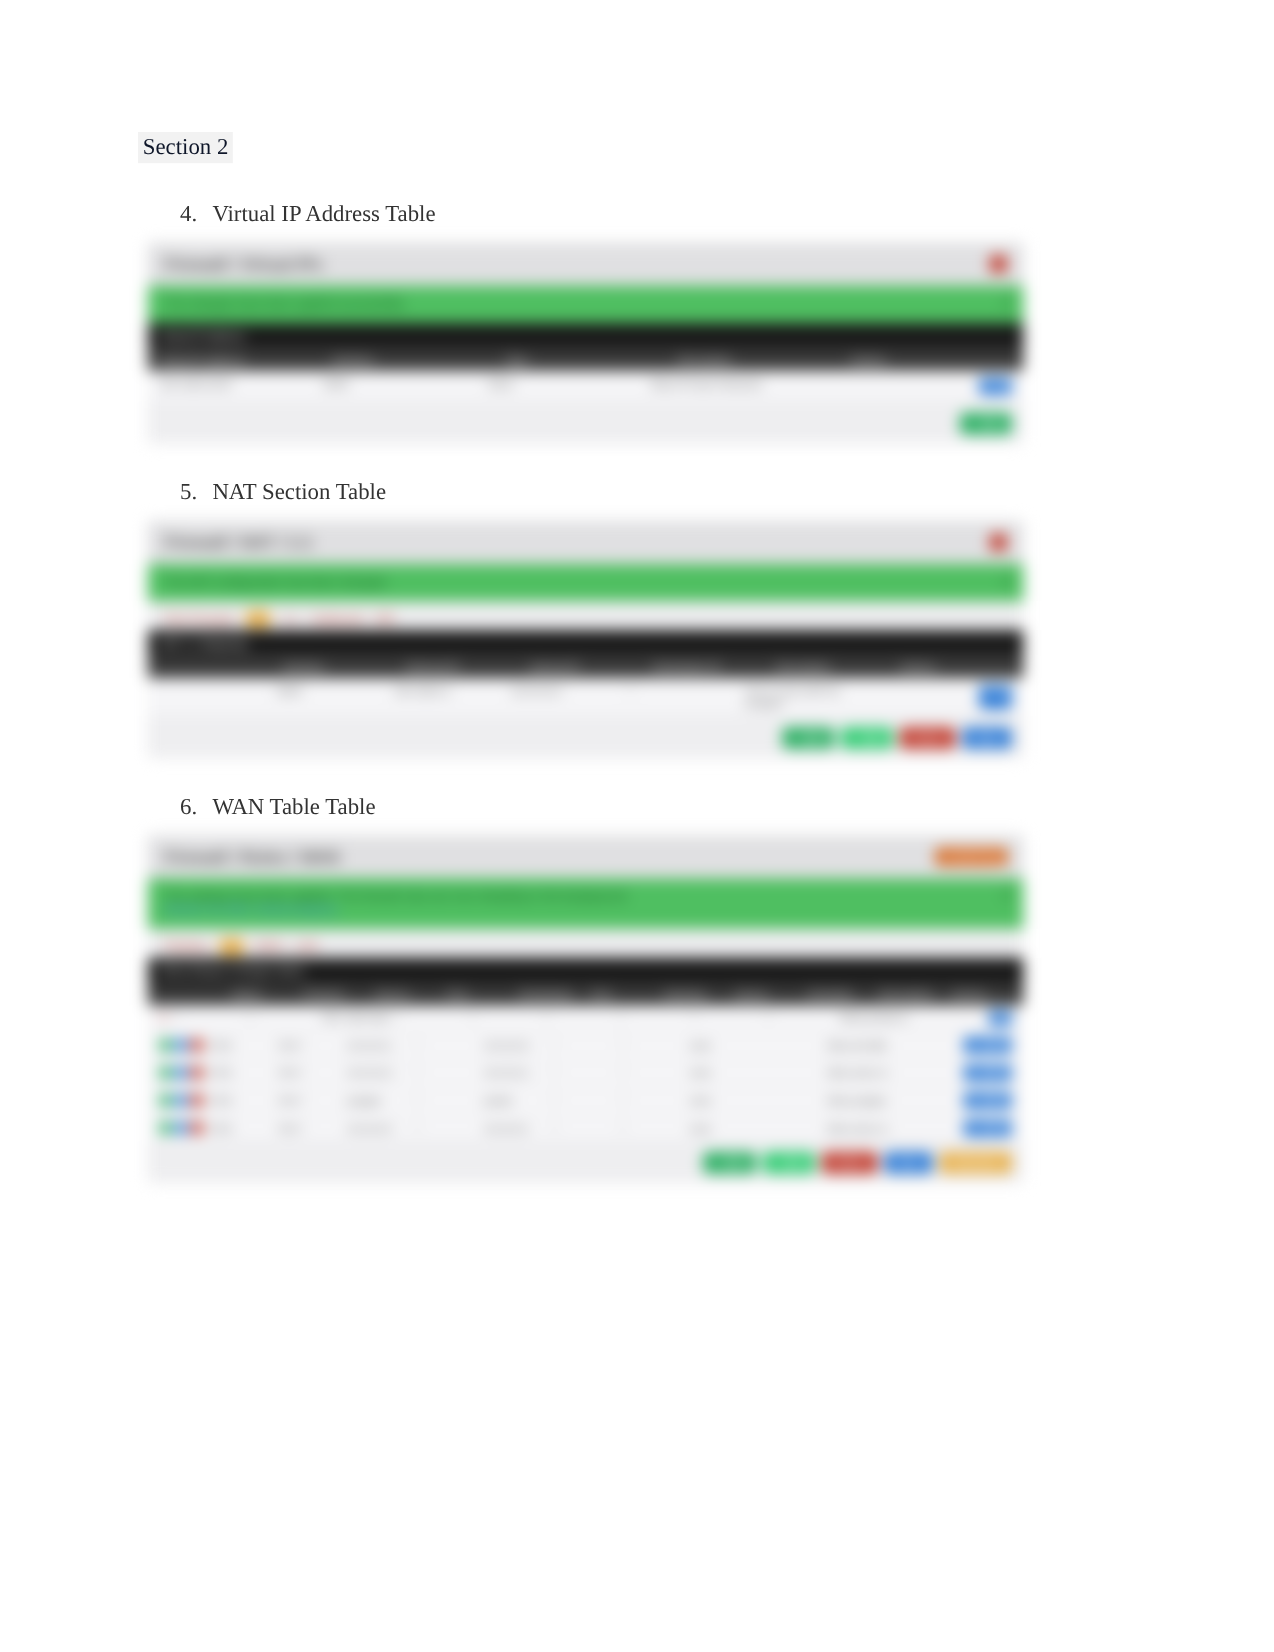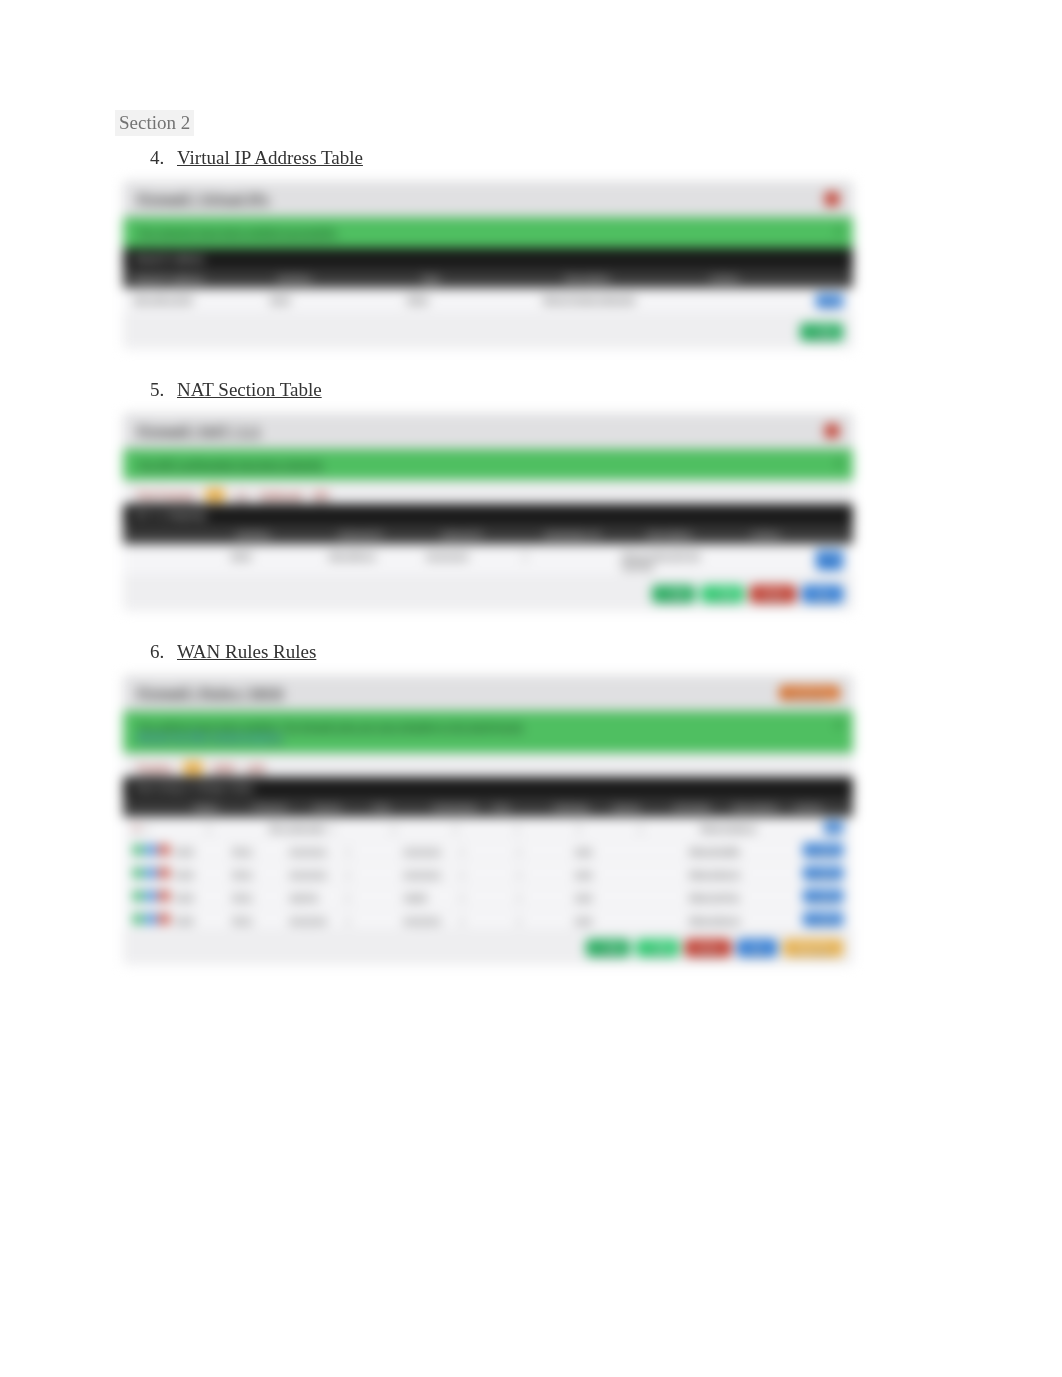--- a/index.html
+++ b/index.html
@@ -5,36 +5,35 @@
   * { box-sizing: border-box; margin: 0; padding: 0; }
   body {
     font-family: Georgia, 'Times New Roman', serif;
     background: #fff;
     width: 1062px;
     padding: 110px 115px 40px 115px;
     color: #333;
   }
   .section-label {
     font-size: 19px;
-    color: #737373;
-    margin-bottom: 11px;
+    color: #0f172a;
+    margin-bottom: 32px;
     background: #f2f2f2;
     display: inline-block;
     padding: 2px 4px;
   }
   ol.items {
     list-style: decimal;
     padding-left: 54px;
     font-size: 19px;
     color: #333;
   }
   ol.items > li {
     margin-bottom: 14px;
     padding-left: 8px;
-    text-decoration: underline;
   }
   .panel {
     margin: 12px 0 30px -54px;
     width: 730px;
     background: #eeeef0;
     border-radius: 4px;
     overflow: hidden;
     font-family: Arial, Helvetica, sans-serif;
     font-size: 10px;
     filter: blur(6px);
@@ -174,21 +173,21 @@
         </div>
         <div class="footer-btns">
           <span class="btn green">+ Add</span>
           <span class="btn green2">+ Add</span>
           <span class="btn red">Delete</span>
           <span class="btn blue">Save</span>
         </div>
       </div>
     </li>
     <li>
-      <div>WAN Rules Rules</div>
+      <div>WAN Table Table</div>
       <div class="panel">
         <div class="panel-header">
           <span>Firewall / Rules / WAN</span>
           <span class="badge-orange">monitoring</span>
         </div>
         <div class="success-bar">The settings have been applied. The firewall rules are now reloading in the background.<div class="link">Monitor the filter reload progress.</div></div>
         <div class="tabrow">
           <span>Floating</span>
           <span class="mini-icon"></span>
           <span>WAN</span>

